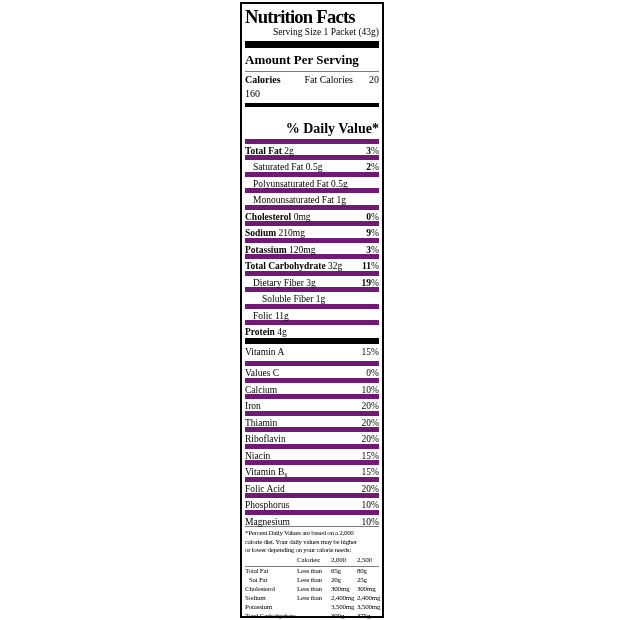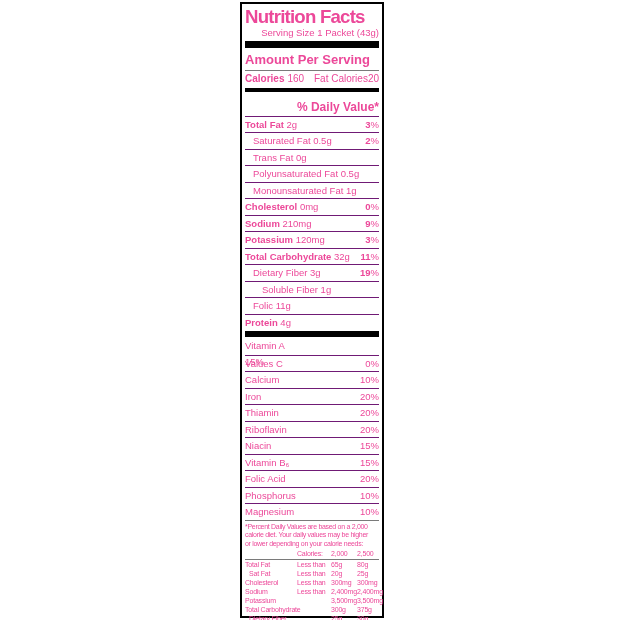--- a/index.html
+++ b/index.html
@@ -1,19 +1,19 @@
 <!DOCTYPE html>
 <html><head>
 <meta charset="utf-8">
 <style>
   * { margin:0; padding:0; box-sizing:border-box; }
   html,body { background:#ffffff; }
   .page {
     position:relative; width:620px; height:620px; background:#ffffff;
-    font-family:Liberation Sans, sans-serif; color:#ec4899;
+    font-family:Liberation Serif, serif; color:#000000;
   }
   .nf-label {
     position:absolute; left:240px; top:2px; width:144px; height:616px;
     border:2px solid #000; background:#fff; padding:2px 3px 2px 3px;
     display:flex; flex-direction:column;
   }
   .nf-title {
     font-size:19px; font-weight:bold; letter-spacing:-0.8px;
     line-height:21px; white-space:nowrap; transform:scaleX(0.98);
     transform-origin:left center;
@@ -21,29 +21,29 @@
   .serving-line { font-size:9.5px; line-height:11.5px; white-space:nowrap;text-align:right; }
   .bar-thick { height:7px; background:#000; margin:2px 0 2px; flex:none; }
   .bar-med   { height:4px; background:#000; margin:1px 0; flex:none; }
   .bar-protein { height:6px; background:#000; margin:1px 0; flex:none; }
   .aps { font-size:13px; font-weight:bold; padding:2px 0 3px; }
   .hair { border-top:1px solid #7a7a7a; flex:none; }
   .cal-row {
     display:flex; justify-content:space-between; align-items:baseline;
     font-size:10px; padding:2px 0 3px; white-space:nowrap;
   }
-  .cal-left  { display:inline-flex; gap:3px; }
-  .cal-right { display:inline-flex; gap:0; }
-  .dv-header { font-size:12px; font-weight:bold; text-align:right; padding:7px 0 2px; }
+  .cal-left  { display:inline-flex; gap:3px;flex-direction:column; }
+  .cal-right { display:inline-flex; gap:16px; }
+  .dv-header { font-size:14px; font-weight:bold; text-align:right; padding:13px 0 2px; }
   .nrow, .vrow {
     display:flex; justify-content:space-between; align-items:baseline;
     font-size:9.5px; height:16.5px; line-height:15.5px;
-    border-top:1px solid #701a75; white-space:nowrap; flex:none;
-  }
-  .vrow:first-child { border-top:none;flex-direction:column; }
+    border-top:5px solid #701a75; white-space:nowrap; flex:none;
+  }
+  .vrow:first-child { border-top:none; }
   .vitamins-block { border-bottom:1px solid #7a7a7a; }
   .b { font-weight:bold; }
   .indent1 { padding-left:8px; }
   .indent2 { padding-left:17px; }
   .pctsign { font-weight:normal; }
   .footnote { font-size:7px; letter-spacing:-0.3px; line-height:8.6px; padding-top:2px; }
   .ref-header, .ref-row {
     display:grid; grid-template-columns:52px 34px 26px 22px;
     font-size:7px; letter-spacing:-0.2px; line-height:9px; white-space:nowrap;
   }
@@ -84,23 +84,20 @@
     <div id="nutrients">
         <div class="nrow">
           <span><span class="b">Total Fat</span><span>&nbsp;2g</span></span>
           <span class="b"><span>3</span><span class="pctsign">%</span></span>
         </div>
         <div class="nrow indent1">
           <span><span>Saturated Fat</span><span>&nbsp;0.5g</span></span>
           <span class="b"><span>2</span><span class="pctsign">%</span></span>
         </div>
         <div class="nrow indent1">
-          <span><span>Trans Fat</span><span>&nbsp;0g</span></span>
-        </div>
-        <div class="nrow indent1">
           <span><span>Polyunsaturated Fat</span><span>&nbsp;0.5g</span></span>
         </div>
         <div class="nrow indent1">
           <span><span>Monounsaturated Fat</span><span>&nbsp;1g</span></span>
         </div>
         <div class="nrow">
           <span><span class="b">Cholesterol</span><span>&nbsp;0mg</span></span>
           <span class="b"><span>0</span><span class="pctsign">%</span></span>
         </div>
         <div class="nrow">

